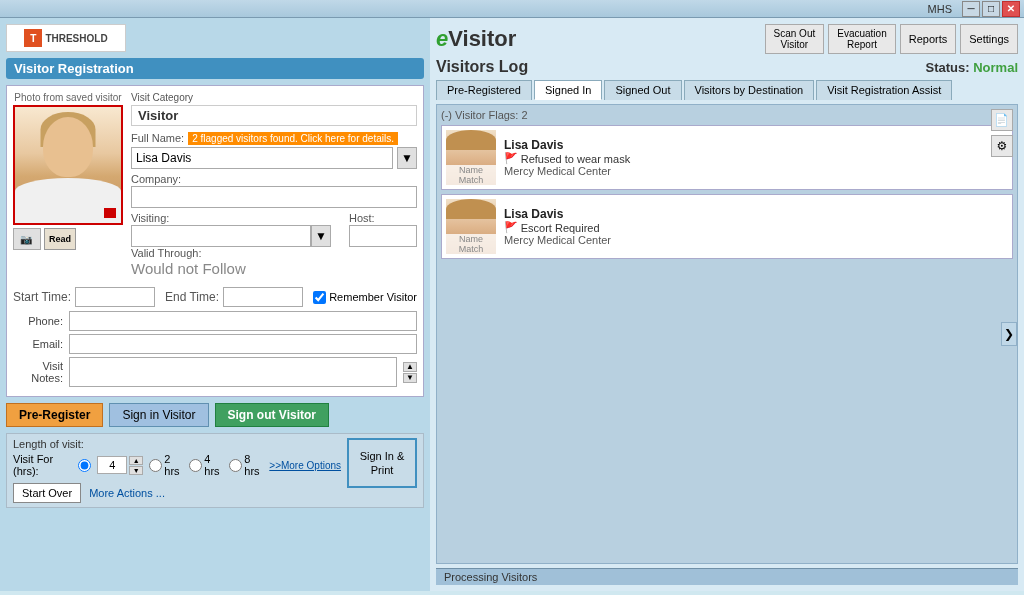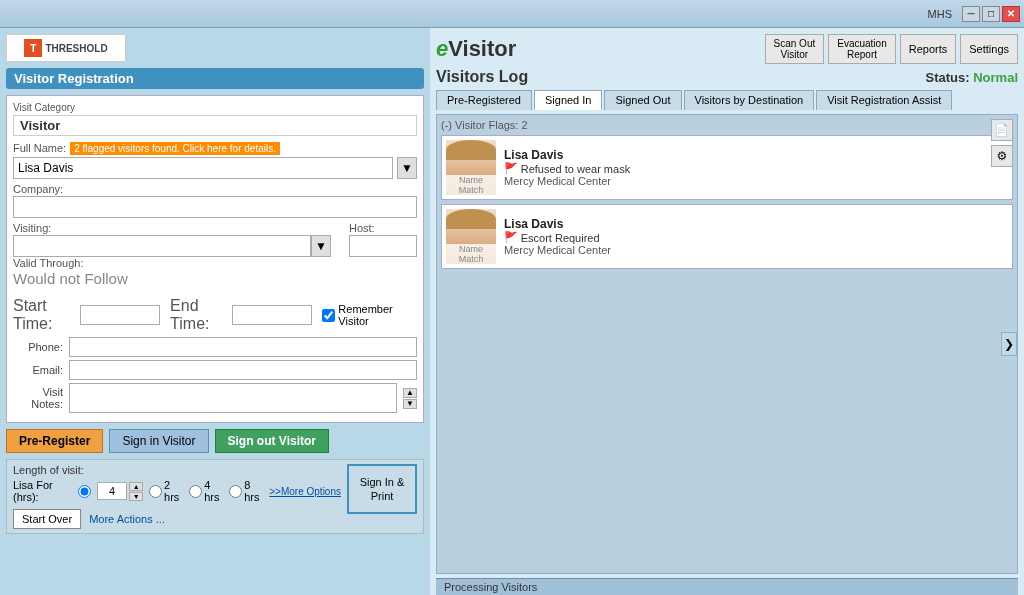--- a/index.html
+++ b/index.html
@@ -1,21 +1,21 @@
 <!DOCTYPE html>
 <html><head>
   <meta charset="utf-8">
   <style>
     * { box-sizing: border-box; margin: 0; padding: 0; font-family: Arial, sans-serif; }
     body { width: 1024px; height: 595px; overflow: hidden; background: #d0e8f0; font-size: 12px; }
 
     
     .title-bar {
       background: linear-gradient(to bottom, #c0d8e8, #a8c8dc);
-      height: 28px;
+      height: 18px;
       display: flex;
       align-items: center;
       justify-content: flex-end;
       padding: 0 4px;
       border-bottom: 1px solid #7a9ab0;
     }
     .title-bar-text {
       flex: 1;
       text-align: right;
       padding-right: 8px;
@@ -215,21 +215,21 @@
       font-size: 12px;
     }
     .valid-note { font-size: 15px; color: #888; margin-top: 1px; }
 
     
     .bottom-rows { margin-top: 4px; }
     .time-row {
       display: flex; gap: 10px; align-items: center; margin-bottom: 4px;
     }
     .time-group { display: flex; align-items: center; gap: 4px; }
-    .time-label { font-size: 16px; color: #555; }
+    .time-label { font-size: 12px; color: #555; }
     .time-input {
       width: 80px; height: 20px;
       border: 1px solid #aaa;
       padding: 0 4px; font-size: 11px;
     }
     .remember-chk { display: flex; align-items: center; gap: 3px; font-size: 11px; margin-left: auto; }
     .field-row { display: flex; align-items: center; gap: 6px; margin-bottom: 3px; }
     .field-label { font-size: 11px; color: #444; width: 50px; text-align: right; }
     .field-input {
       flex: 1; height: 20px;
@@ -493,20 +493,35 @@
       </div>
     </div>
 
     <div class="section-title">
       <span>Visitor Registration</span>
     </div>
 
     <div class="registration-box">
       <div class="reg-top">
 
+        <div class="photo-area">
+          <div class="photo-label">Photo from saved visitor</div>
+          <div class="photo-frame">
+            <div class="photo-person">
+              <div class="photo-hair"></div>
+              <div class="photo-face"></div>
+              <div class="photo-shoulder"></div>
+            </div>
+            <div class="photo-flag"></div>
+          </div>
+          <div class="photo-controls">
+            <button class="photo-btn">📷</button>
+            <button class="read-btn">Read</button>
+          </div>
+        </div>
 
         <div class="form-area">
           <div class="visit-cat-label">Visit Category</div>
           <input class="visit-cat-value" type="text" value="Visitor" style="">
 
           <div class="form-row">
             <div style="display:flex; align-items:center; gap:4px; margin-bottom:2px;">
               <span class="form-label">Full Name:</span>
               <span class="name-warning">2 flagged visitors found. Click here for details.</span>
             </div>
@@ -582,21 +597,21 @@
     <div class="action-btns">
       <button class="btn-prereg">Pre-Register</button>
       <button class="btn-signin">Sign in Visitor</button>
       <button class="btn-signout">Sign out Visitor</button>
     </div>
 
     <div class="visit-length-box">
       <div class="visit-options">
         <div class="visit-length-title">Length of visit:</div>
         <div class="visit-hrs-row">
-          <span style="font-size:11px;">Lisa For (hrs):</span>
+          <span style="font-size:11px;">Visit For (hrs):</span>
           <label class="radio-label">
             <input type="radio" name="hrs" checked="" style="">
           </label>
           <div class="hrs-spinner">
             <input class="hrs-input" type="text" value="4" style="">
             <div style="display:flex;flex-direction:column;gap:1px;">
               <button class="spin-btn" style="height:9px;font-size:7px;">▲</button>
               <button class="spin-btn" style="height:9px;font-size:7px;">▼</button>
             </div>
           </div>

